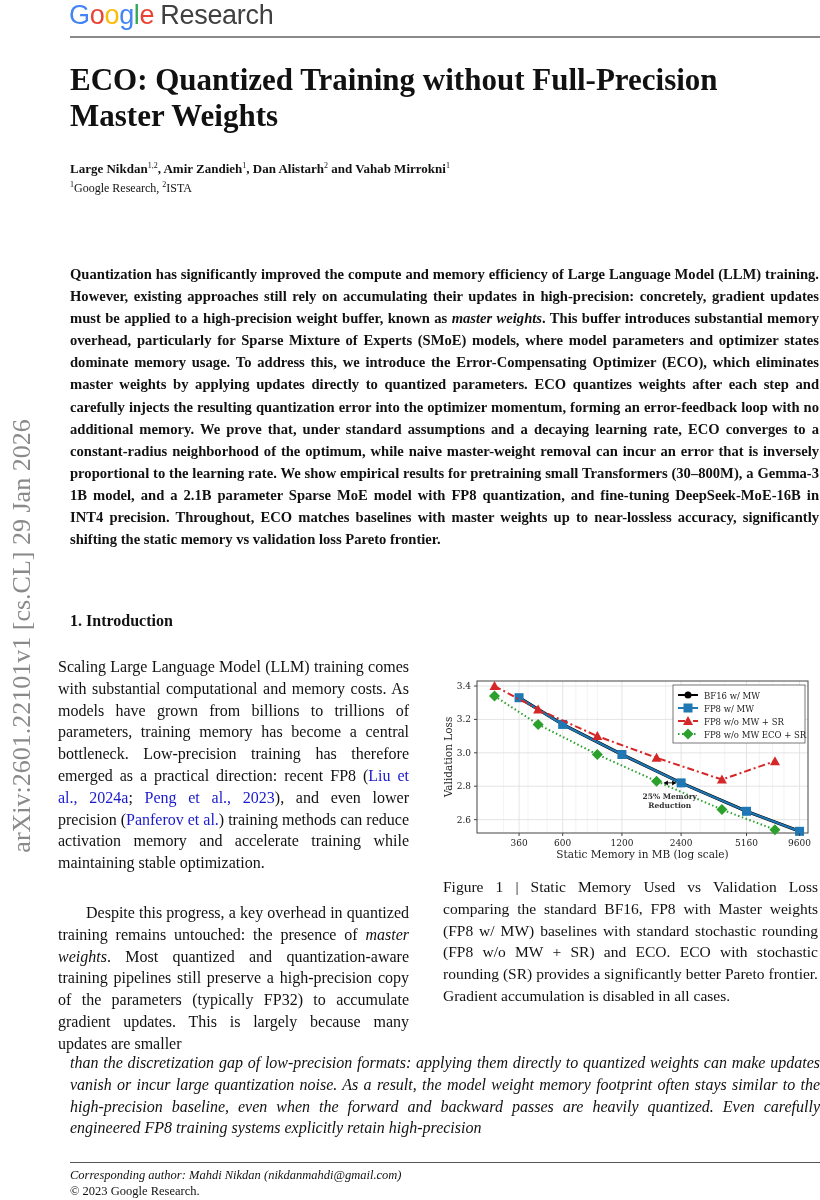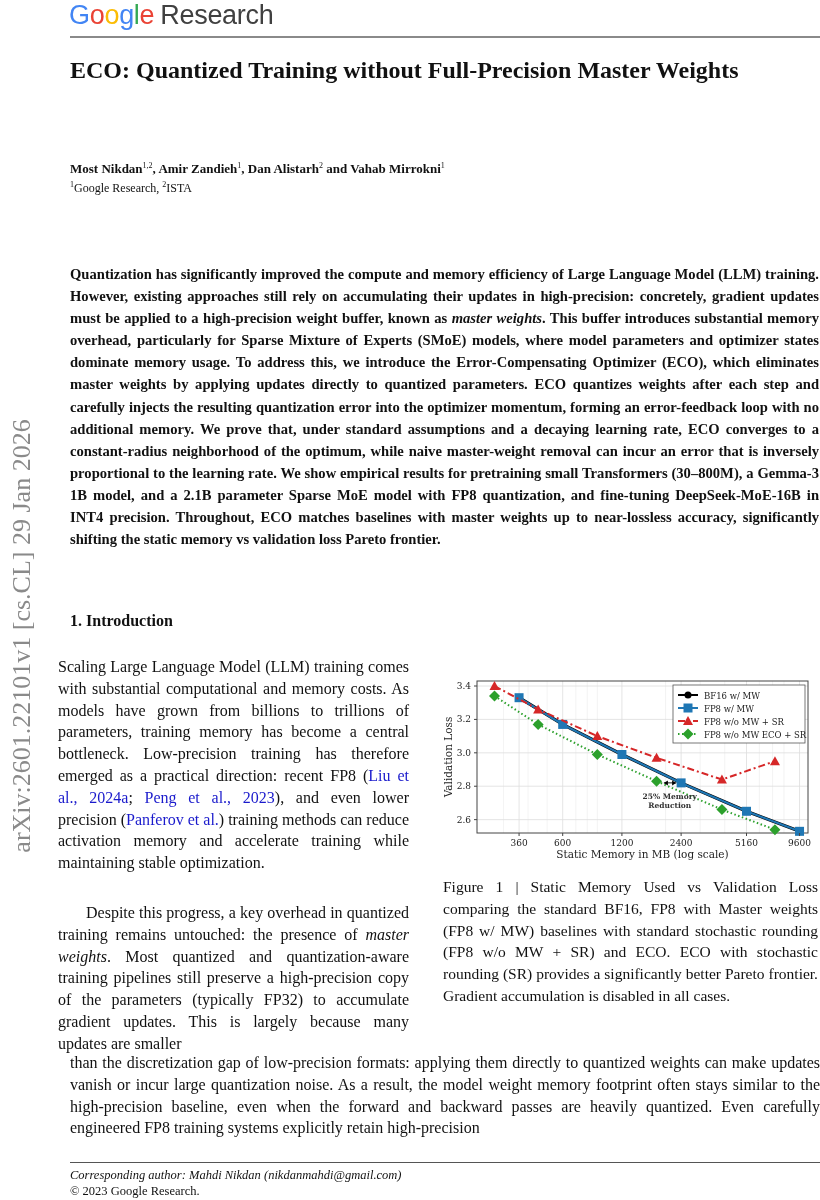--- a/index.html
+++ b/index.html
@@ -2,33 +2,33 @@
 <html><head>
 <meta charset="utf-8">
 <style>
   html,body{margin:0;padding:0;background:#fff;}
   body{width:820px;height:1200px;position:relative;overflow:hidden;font-family:"Liberation Serif","DejaVu Serif",serif;color:#111;}
   .abs{position:absolute;}
   .logo{left:69px;top:0px;font-family:"Liberation Sans","DejaVu Sans",sans-serif;font-size:27px;letter-spacing:-0.3px;line-height:30px;}
   .logo .g1{color:#4285f4}.logo .g2{color:#ea4335}.logo .g3{color:#fbbc05}.logo .g4{color:#4285f4}.logo .g5{color:#34a853}.logo .g6{color:#ea4335}
   .logo .res{color:#404040;margin-left:6px;}
   .rule-top{left:70px;top:36px;width:750px;height:2px;background:#8a8a8a;}
-  .title{left:70px;top:52px;width:740px;font-size:24px;font-weight:bold;line-height:36px;}
+  .title{left:70px;top:62px;width:740px;font-size:31px;font-weight:bold;line-height:36px;}
   .authors{left:70px;top:161px;font-size:13px;font-weight:bold;}
   .authors sup, .affil sup{font-size:8px;font-weight:normal;}
   .affil{left:70px;top:180px;font-size:12px;}
   .abstract{left:70px;top:239px;width:749px;font-size:14.6px;font-weight:bold;line-height:22.1px;text-align:justify;margin-top:24px;}
   .arxiv{left:2px;top:396px;width:40px;height:480px;}
   .arxiv span{position:absolute;left:50%;top:50%;transform:translate(-50%,-50%) rotate(-90deg);white-space:nowrap;font-size:26px;color:#8a8a8a;font-family:"Liberation Serif",serif;}
   .sec{left:70px;top:612px;font-size:16px;font-weight:bold;}
   .colL{left:58px;top:656px;width:351px;font-size:16px;line-height:21.8px;text-align:justify;}
   .colL p{margin:0;}
   .colL p.indent{text-indent:28px;margin-top:28px;}
   a.cite{color:#1a1acc;text-decoration:none;}
-  .full{left:70px;top:1052px;width:750px;font-size:16px;line-height:21.8px;text-align:justify;}
+  .full{left:70px;top:1052px;width:750px;font-size:16px;line-height:21.8px;text-align:justify;font-style:italic;}
   .caption{left:443px;top:876px;width:375px;font-size:15.5px;line-height:21.8px;text-align:justify;}
   .rule-bot{left:70px;top:1162px;width:750px;height:1px;background:#555;}
   .foot1{left:70px;top:1168px;font-size:12.5px;font-style:italic;}
   .foot2{left:70px;top:1184px;font-size:12.5px;}
   .chart{left:440px;top:668px;}
   .chart text{font-family:"DejaVu Serif",serif;}
 </style>
 </head>
 <body>
 
@@ -37,21 +37,21 @@
 </div>
 <div class="abs rule-top"></div>
 
 <div class="abs arxiv">
     <span>arXiv:2601.22101v1  [cs.CL]  29 Jan 2026</span>
   </div>
 
 <div class="abs title">ECO: Quantized Training without Full-Precision Master Weights</div>
 
 <div class="abs authors">
-  <span>Most Nikdan</span><sup>1,2</sup><span>, </span><span>Amir Zandieh</span><sup>1</sup><span>, </span><span>Dan Alistarh</span><sup>2</sup><span> and </span><span>Vahab Mirrokni</span><sup>1</sup>
+  <span>Large Nikdan</span><sup>1,2</sup><span>, </span><span>Amir Zandieh</span><sup>1</sup><span>, </span><span>Dan Alistarh</span><sup>2</sup><span> and </span><span>Vahab Mirrokni</span><sup>1</sup>
 </div>
 <div class="abs affil">
   <sup>1</sup><span>Google Research</span>, <sup>2</sup><span>ISTA</span>
 </div>
 
 <div class="abs abstract">
   <span>Quantization has significantly improved the compute and memory efficiency of Large Language Model (LLM) training. However, existing approaches still rely on accumulating their updates in high-precision: concretely, gradient updates must be applied to a high-precision weight buffer, known as </span><i>master weights</i><span>. This buffer introduces substantial memory overhead, particularly for Sparse Mixture of Experts (SMoE) models, where model parameters and optimizer states dominate memory usage. To address this, we introduce the Error-Compensating Optimizer (ECO), which eliminates master weights by applying updates directly to quantized parameters. ECO quantizes weights after each step and carefully injects the resulting quantization error into the optimizer momentum, forming an error-feedback loop with no additional memory. We prove that, under standard assumptions and a decaying learning rate, ECO converges to a constant-radius neighborhood of the optimum, while naive master-weight removal can incur an error that is inversely proportional to the learning rate. We show empirical results for pretraining small Transformers (30–800M), a Gemma-3 1B model, and a 2.1B parameter Sparse MoE model with FP8 quantization, and fine-tuning DeepSeek-MoE-16B in INT4 precision. Throughout, ECO matches baselines with master weights up to near-lossless accuracy, significantly shifting the static memory vs validation loss Pareto frontier.</span>
 </div>
 
 <div class="abs sec">1.  Introduction</div>

